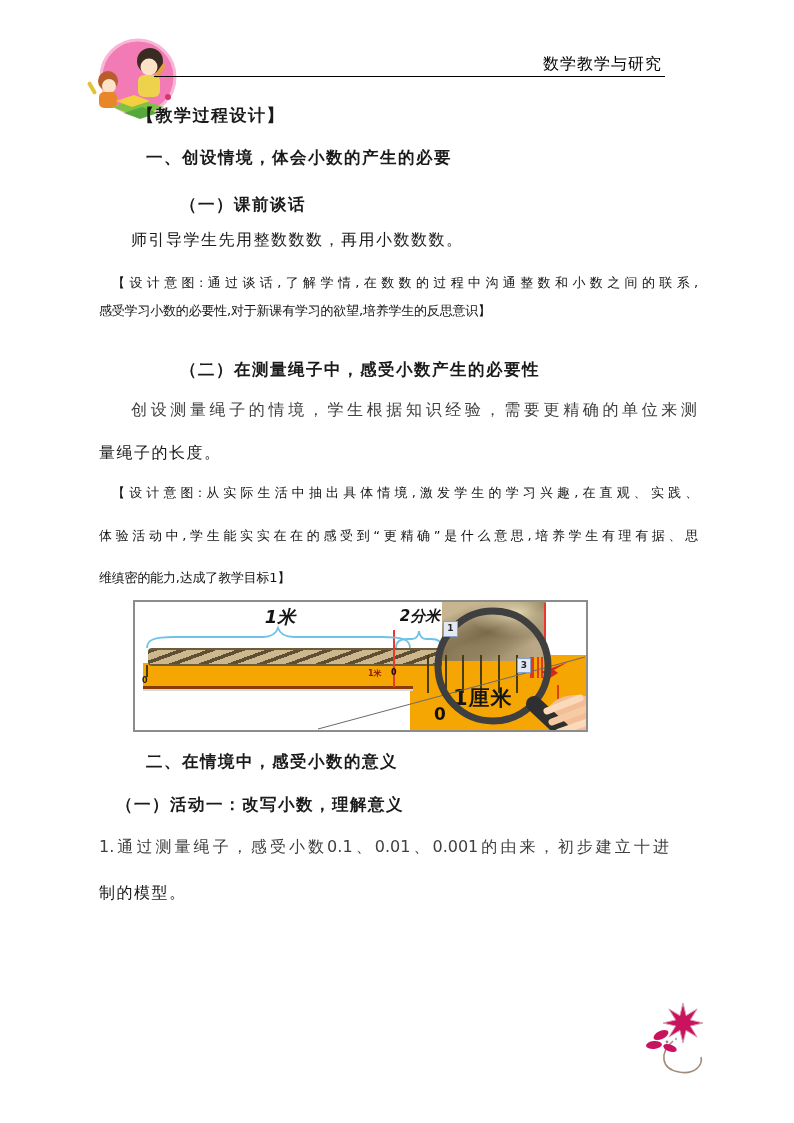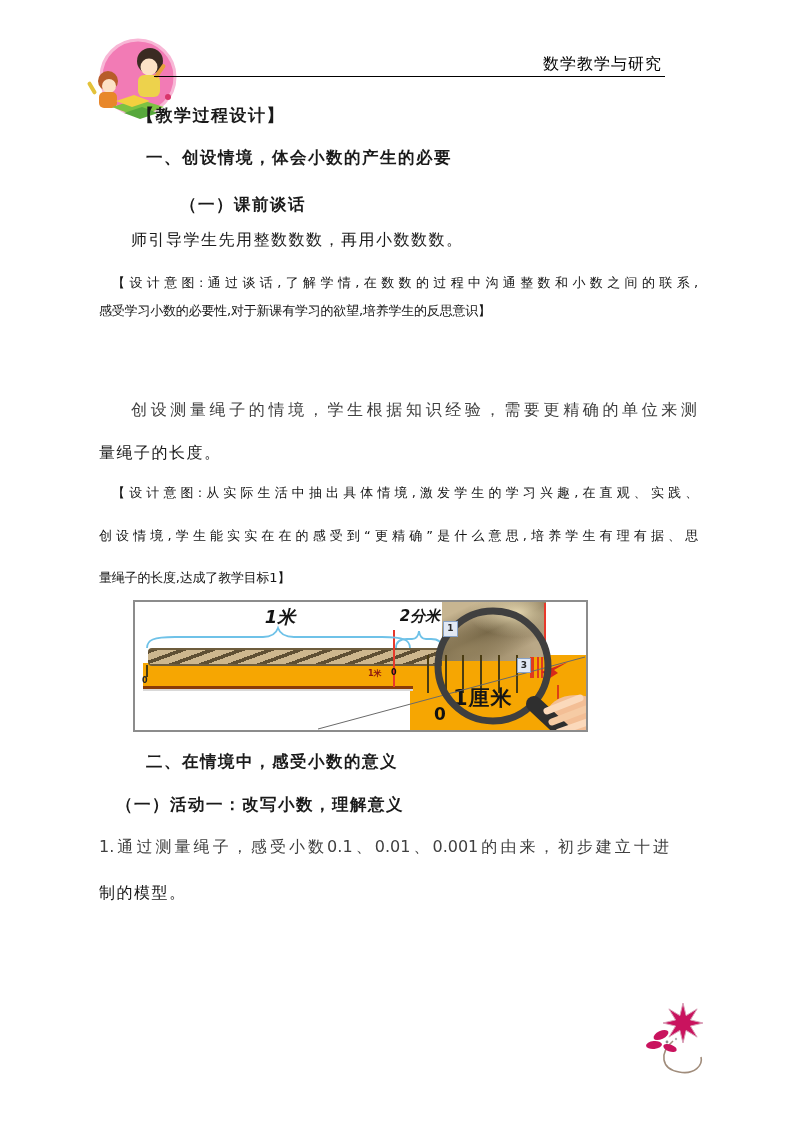--- a/index.html
+++ b/index.html
@@ -74,27 +74,28 @@
 
   <div class="line h" style="left:146px;top:147px;">一、创设情境，体会小数的产生的必要</div>
 
   <div class="line h" style="left:180px;top:194px;">（一）课前谈话</div>
 
   <div class="line body-text" style="left:131px;top:230px;">师引导学生先用整数数数，再用小数数数。</div>
 
   <div class="jline intent" style="left:112px;top:274px;width:586px;">【设计意图:通过谈话,了解学情,在数数的过程中沟通整数和小数之间的联系,</div>
   <div class="line intent" style="left:99px;top:302px;">感受学习小数的必要性,对于新课有学习的欲望,培养学生的反思意识】</div>
 
+  <div class="line h" style="left:180px;top:359px;">（二）在测量绳子中，感受小数产生的必要性</div>
 
   <div class="jline body-text" style="left:131px;top:400px;width:566px;letter-spacing:0;">创设测量绳子的情境，学生根据知识经验，需要更精确的单位来测</div>
   <div class="line body-text" style="left:99px;top:443px;">量绳子的长度。</div>
 
   <div class="jline intent" style="left:112px;top:484px;width:586px;">【设计意图:从实际生活中抽出具体情境,激发学生的学习兴趣,在直观、实践、</div>
-  <div class="jline intent" style="left:99px;top:527px;width:599px;">创设情境,学生能实实在在的感受到“更精确”是什么意思,培养学生有理有据、思</div>
-  <div class="line intent" style="left:99px;top:569px;">量绳子的长度,达成了教学目标1】</div>
+  <div class="jline intent" style="left:99px;top:527px;width:599px;">体验活动中,学生能实实在在的感受到“更精确”是什么意思,培养学生有理有据、思</div>
+  <div class="line intent" style="left:99px;top:569px;">维缜密的能力,达成了教学目标1】</div>
 
   <div id="fig">
 
     <div class="el ruler-large"></div>
     <div class="el ruler-upper"></div>
     <div class="el rope"></div>
     <div class="el photo"></div>
 
     <div class="el redline" style="left:258px;top:28px;height:57px;"></div>
     <div class="el redline" style="left:409px;top:1px;height:74px;"></div>

